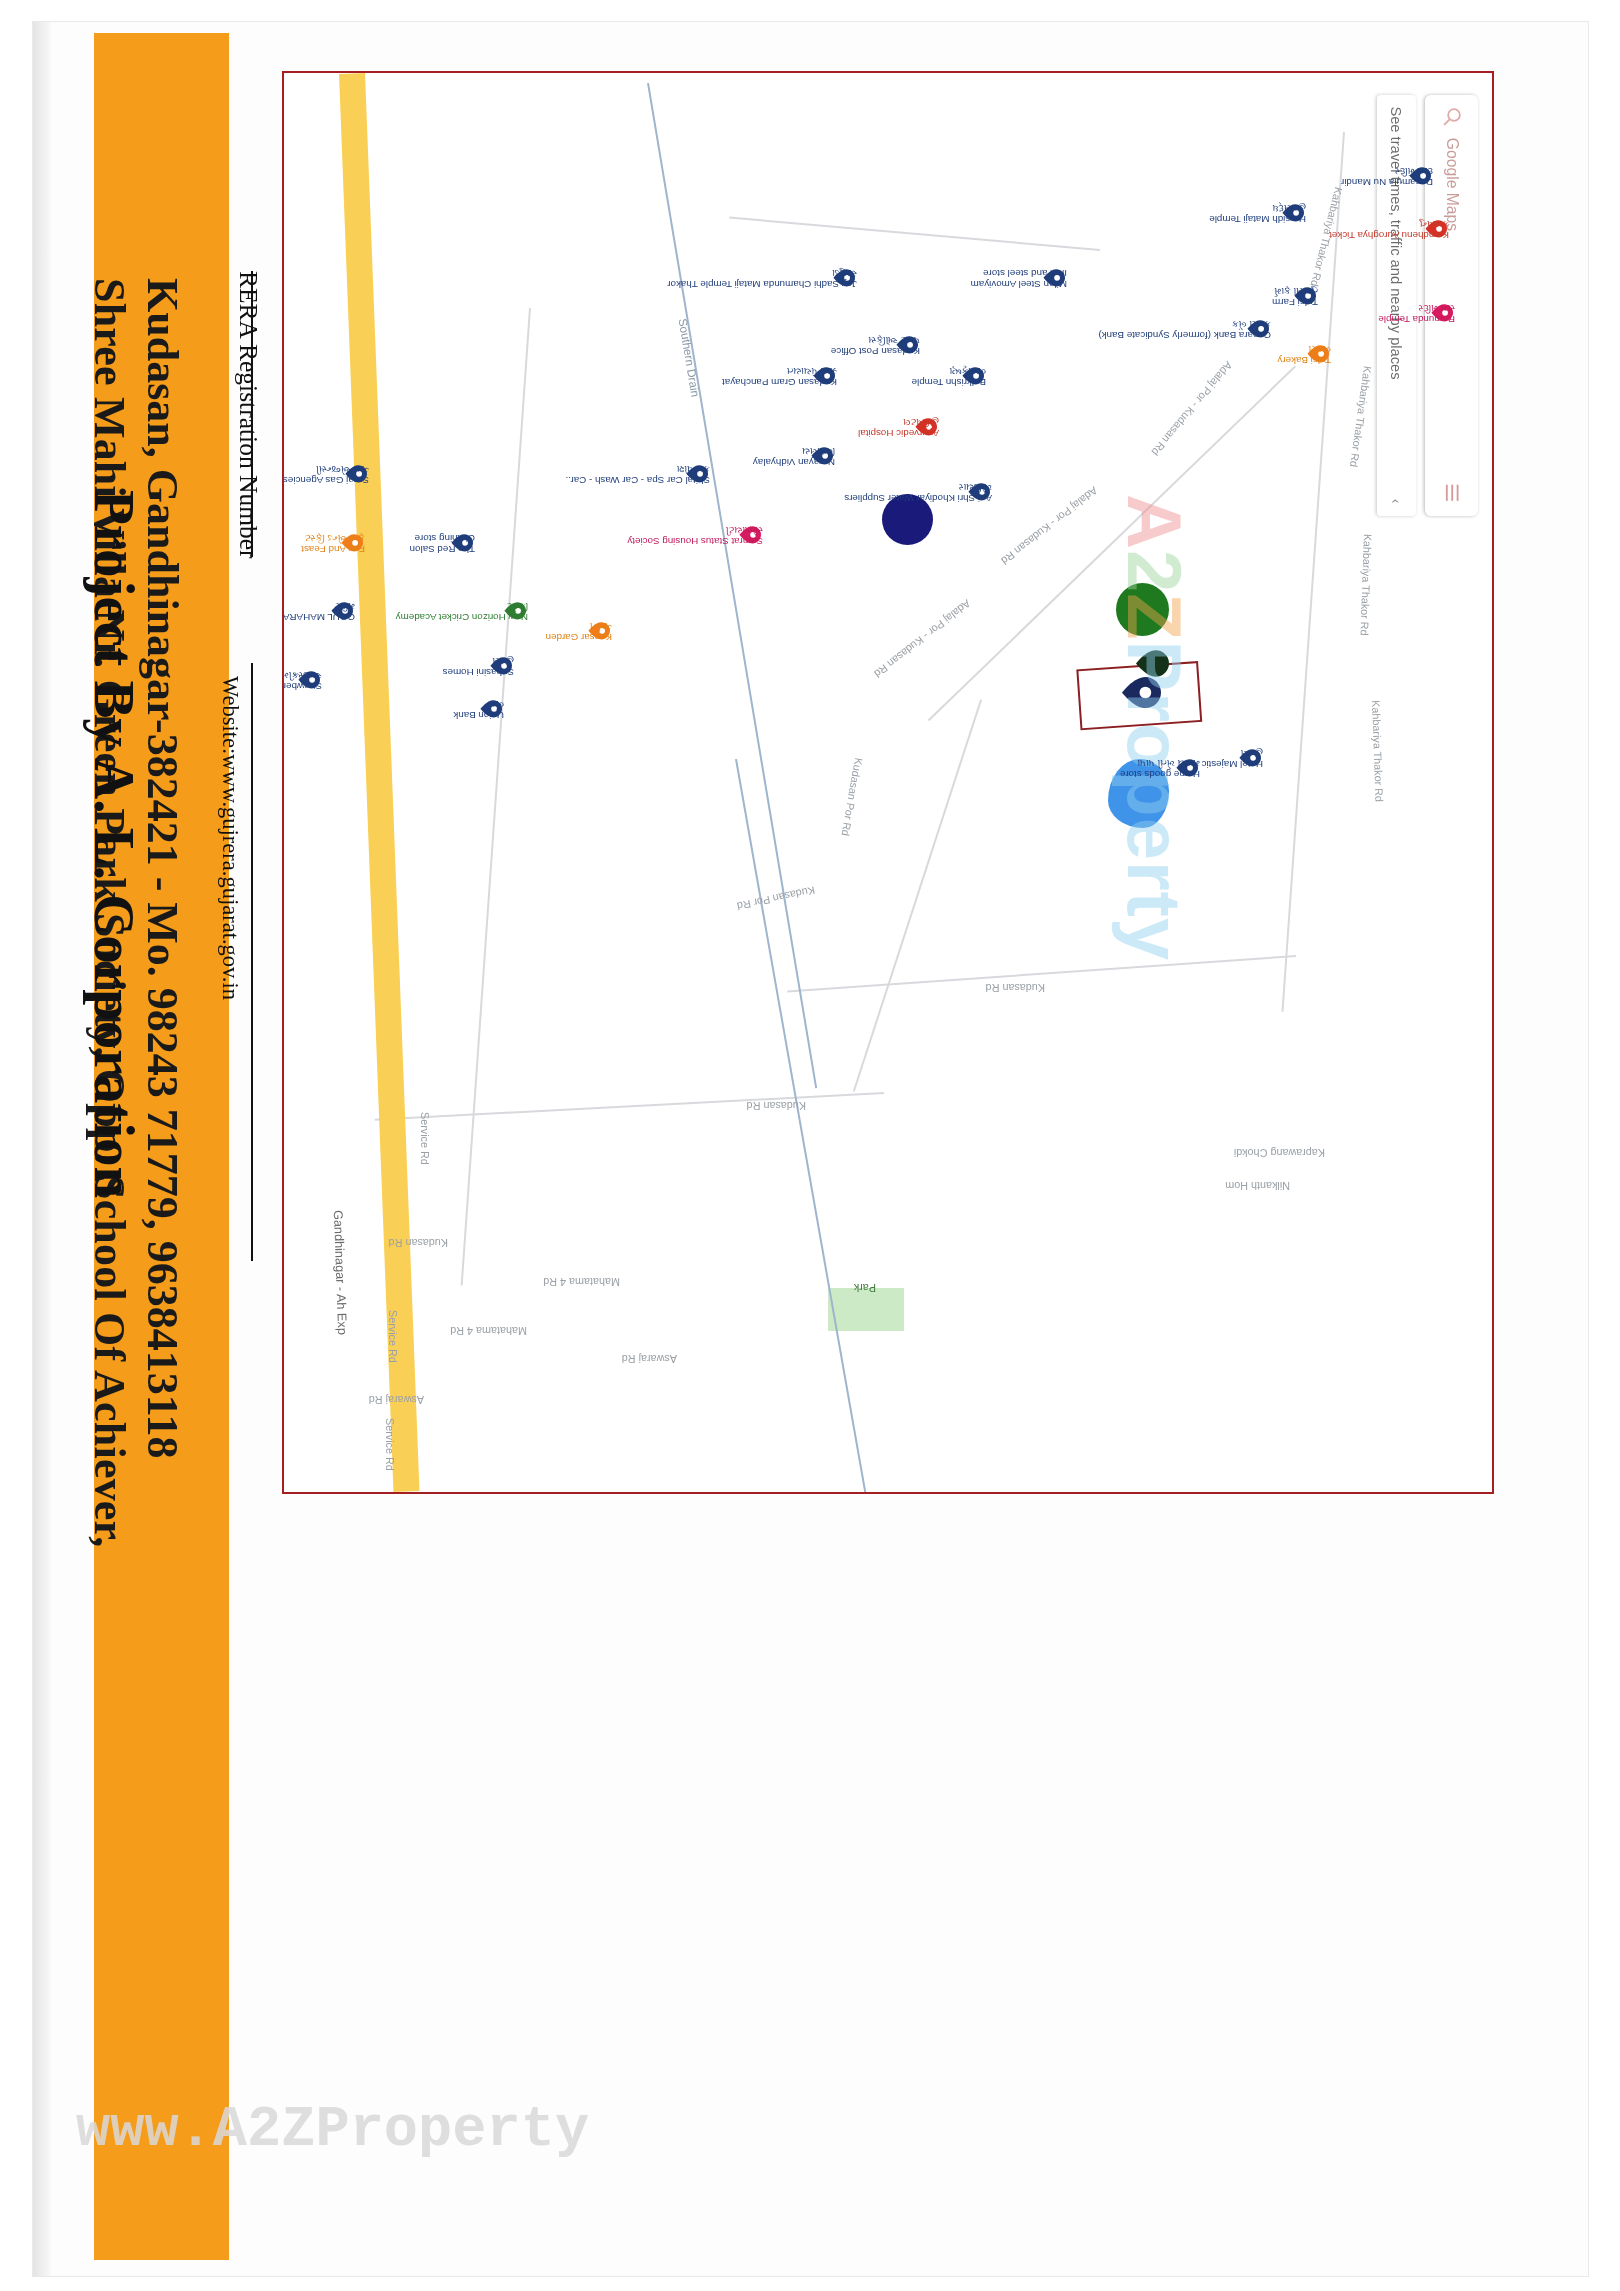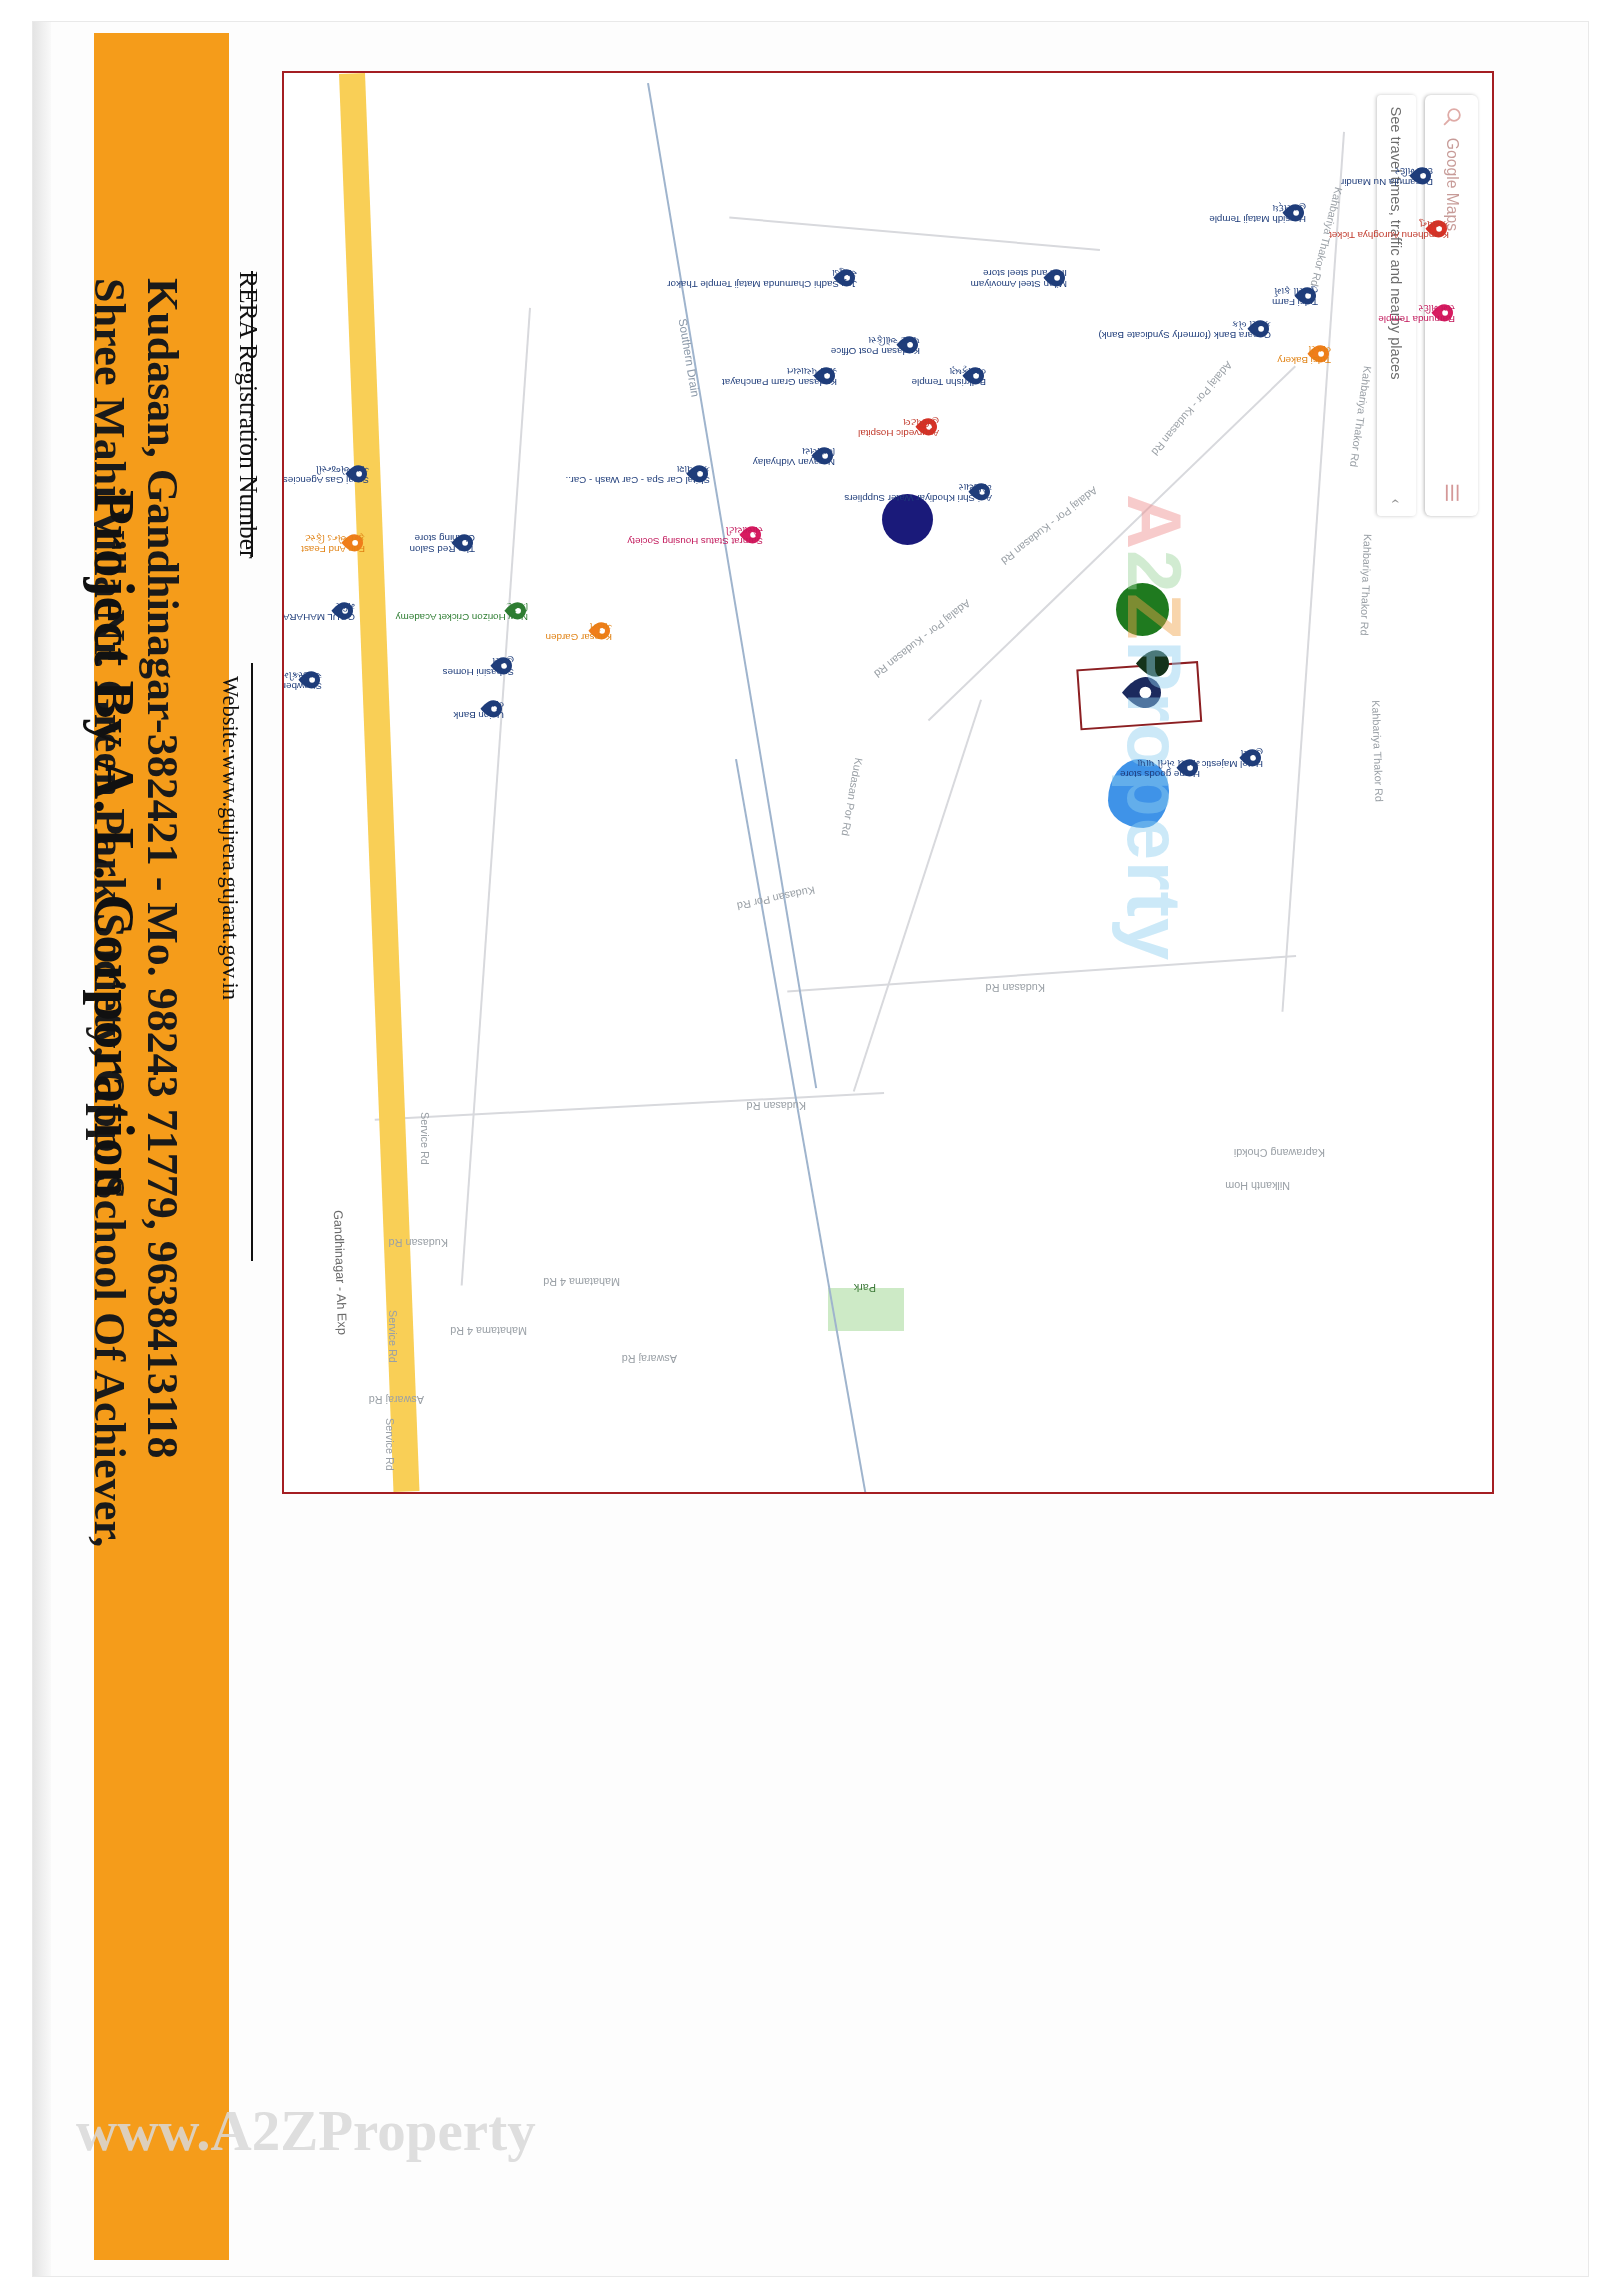--- a/index.html
+++ b/index.html
@@ -76,21 +76,21 @@
        transform:rotate(-4deg);transform-origin:0 0;background:rgba(255,255,255,.2);}
   #hl-pin{position:absolute;left:600px;top:331px;width:39px;height:39px;}
 
   
   #wm{position:absolute;left:421px;top:294px;font-family:"Liberation Sans",sans-serif;
       font-size:76px;font-weight:700;letter-spacing:1px;opacity:.45;white-space:nowrap;}
   #wm .a{color:#ef8d8d;} #wm .two{color:#9bd49b;} #wm .z{color:#f0a34a;}
   #wm .p{color:#8fd0f0;}
 
   
-  #wm-bottom{position:absolute;left:76px;top:2098px;font-family:Liberation Serif, serif;
+  #wm-bottom{position:absolute;left:76px;top:2098px;font-family:Liberation Mono, monospace;
       font-size:57px;font-weight:700;color:#d9d9d9;opacity:.85;white-space:nowrap;}
 
   
   .poi{position:absolute;}
   .pin{position:absolute;width:17.6px;height:21.6px;}
   .poi .lbl{position:absolute;font-family:"Liberation Sans",sans-serif;font-size:9.8px;line-height:10.8px;
       white-space:pre;transform:rotate(90deg);transform-origin:0 0;}
   .c-blue .lbl{color:#1f3d7a;} .c-blue .pinbody{fill:#1f3d7a;}
   .c-orange .lbl{color:#e08214;} .c-orange .pinbody{fill:#f07d1a;}
   .c-red .lbl{color:#c0392b;} .c-red .pinbody{fill:#d93025;}

